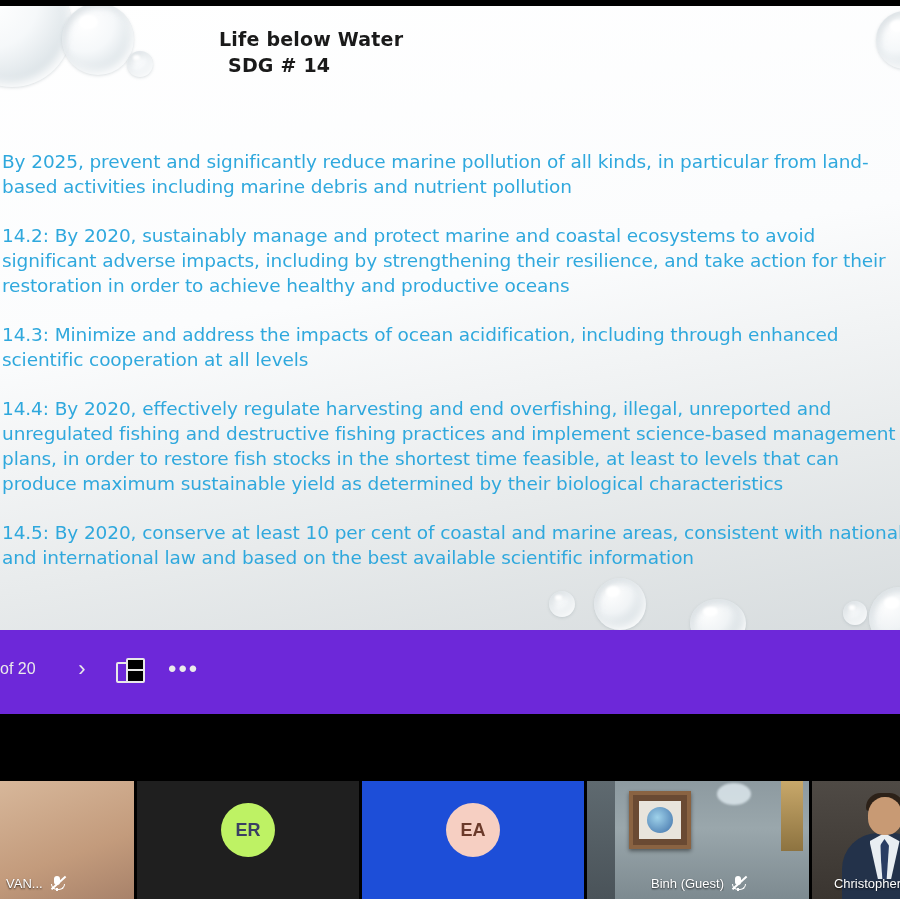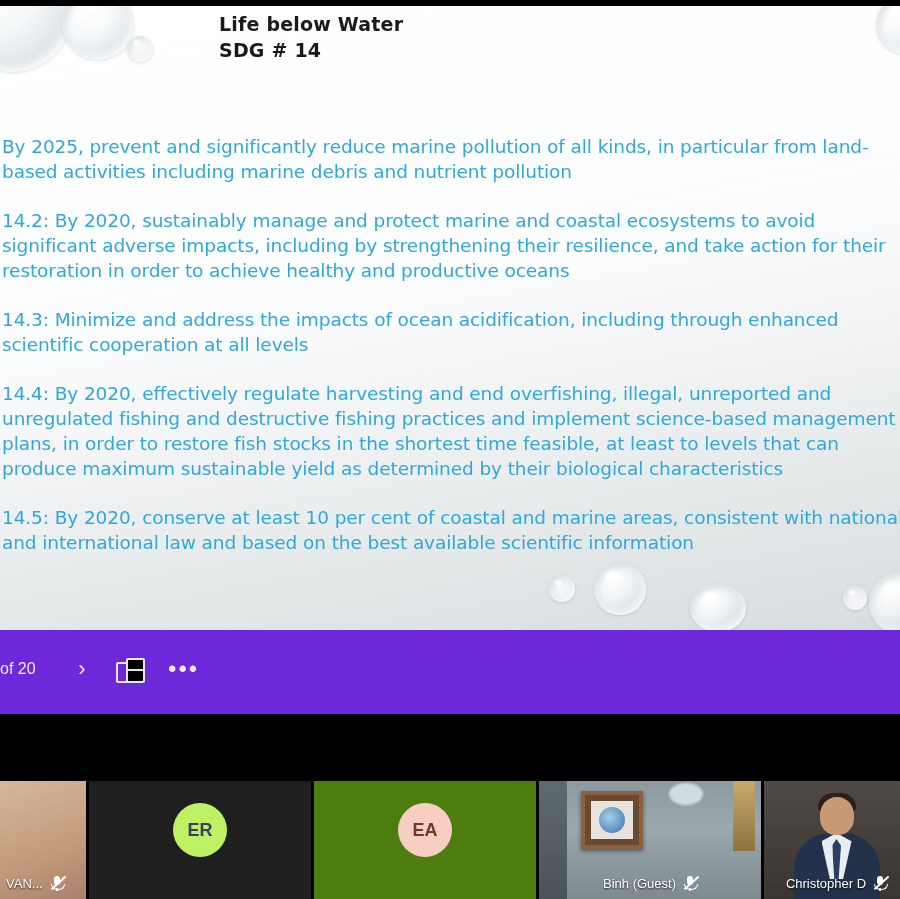--- a/index.html
+++ b/index.html
@@ -27,20 +27,21 @@
     left: 0;
     top: 6px;
     width: 900px;
     height: 624px;
     background: linear-gradient(170deg, #ffffff 0%, #fbfcfd 45%, #e8ebec 75%, #d7dcde 100%);
     overflow: hidden;
   }
   .slide-inner {
     position: absolute;
     inset: 0;
+    margin-top: 15px;
   }
 
   
   .bubble {
     position: absolute;
     border-radius: 50%;
     background: radial-gradient(circle at 32% 28%, rgba(255,255,255,0.98) 0%, rgba(244,247,249,0.85) 40%, rgba(212,221,226,0.75) 70%, rgba(186,198,205,0.55) 100%);
     box-shadow: inset -3px -4px 9px rgba(255,255,255,0.9),
                 inset 3px 4px 7px rgba(160,175,184,0.35),
                 0 1px 3px rgba(120,135,145,0.25);
@@ -72,21 +73,21 @@
     top: 4px;
     font-family: "DejaVu Sans", sans-serif;
     font-size: 19px;
     font-weight: 600;
     color: #1a1a1a;
     letter-spacing: 0.2px;
     line-height: 28px;
   }
   .slide-subtitle {
     position: absolute;
-    left: 219px;
+    left: 228px;
     top: 30px;
     font-family: "DejaVu Sans", sans-serif;
     font-size: 19px;
     font-weight: 600;
     color: #1a1a1a;
     letter-spacing: 0.2px;
     line-height: 28px;
   }
 
   .bullets {
@@ -188,23 +189,23 @@
     display: flex;
   }
   .tile {
     position: relative;
     height: 118px;
     background: #1b1b1b;
     border-right: 3px solid #000;
     overflow: hidden;
     flex: 0 0 auto;
   }
-  .tile.t0 { width: 86px;  background: #c9a98f; }
+  .tile.t0 { width: 86px;  background: #c9a98f; padding-left: 48px; }
   .tile.t1 { width: 222px; background: #1f1f1f; }
-  .tile.t2 { width: 222px; background: #4d7c0f; }
+  .tile.t2 { width: 222px; background: #1d4ed8; }
   .tile.t3 { width: 222px; background: #be185d; }
   .tile.t4 { width: 145px; background: #2b2b2b; }
 
   .avatar-circle {
     position: absolute;
     left: 50%;
     top: 22px;
     transform: translateX(-50%);
     width: 54px;
     height: 54px;

